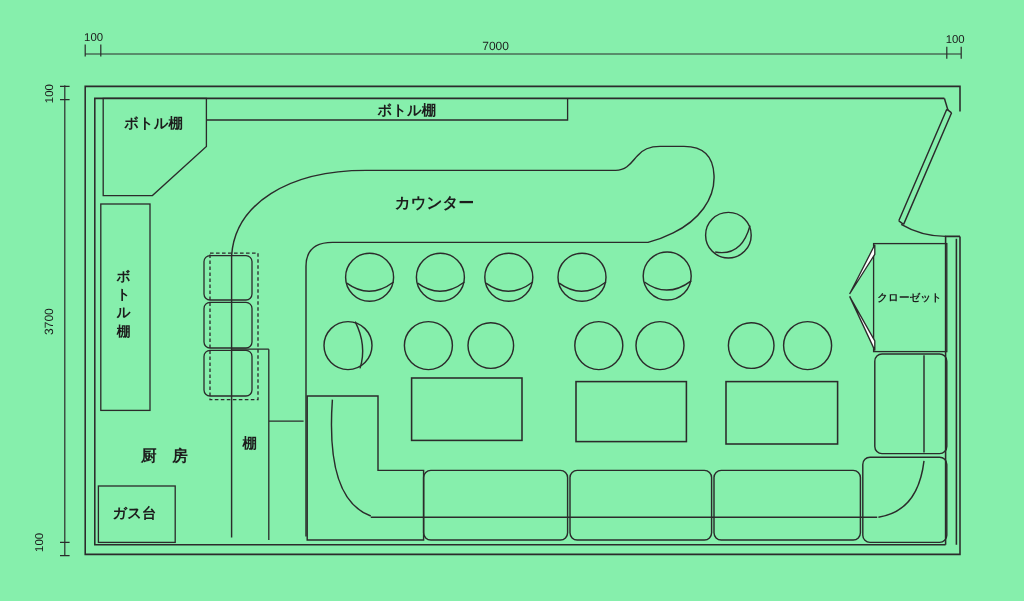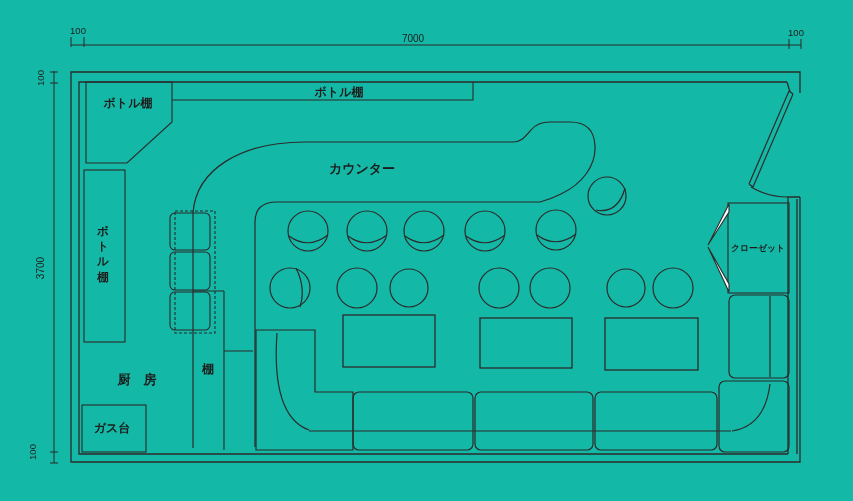--- a/index.html
+++ b/index.html
@@ -1,16 +1,16 @@
 <!DOCTYPE html>
 <html><head>
 <meta charset="utf-8">
 <style>
   html,body{margin:0;padding:0;background:#ffffff;}
-  #plan{position:relative;width:853px;height:501px;background:#14b8a6;overflow:hidden;
+  #plan{position:relative;width:853px;height:501px;background:#86efac;overflow:hidden;
         font-family:"Liberation Sans","DejaVu Sans",sans-serif;}
   #plan svg{position:absolute;left:0;top:0;}
   .vlabel{position:absolute;left:96px;top:224px;width:14px;font-size:11.5px;font-weight:bold;
           line-height:1.32;color:#1c1c1c;word-break:break-all;text-align:center;}
   svg text{fill:#1c1c1c;stroke:none;font-family:"Liberation Sans","DejaVu Sans",sans-serif;}
   .lbl{font-weight:bold;}
   .dim{font-weight:normal;}
 </style>
 </head>
 <body>

